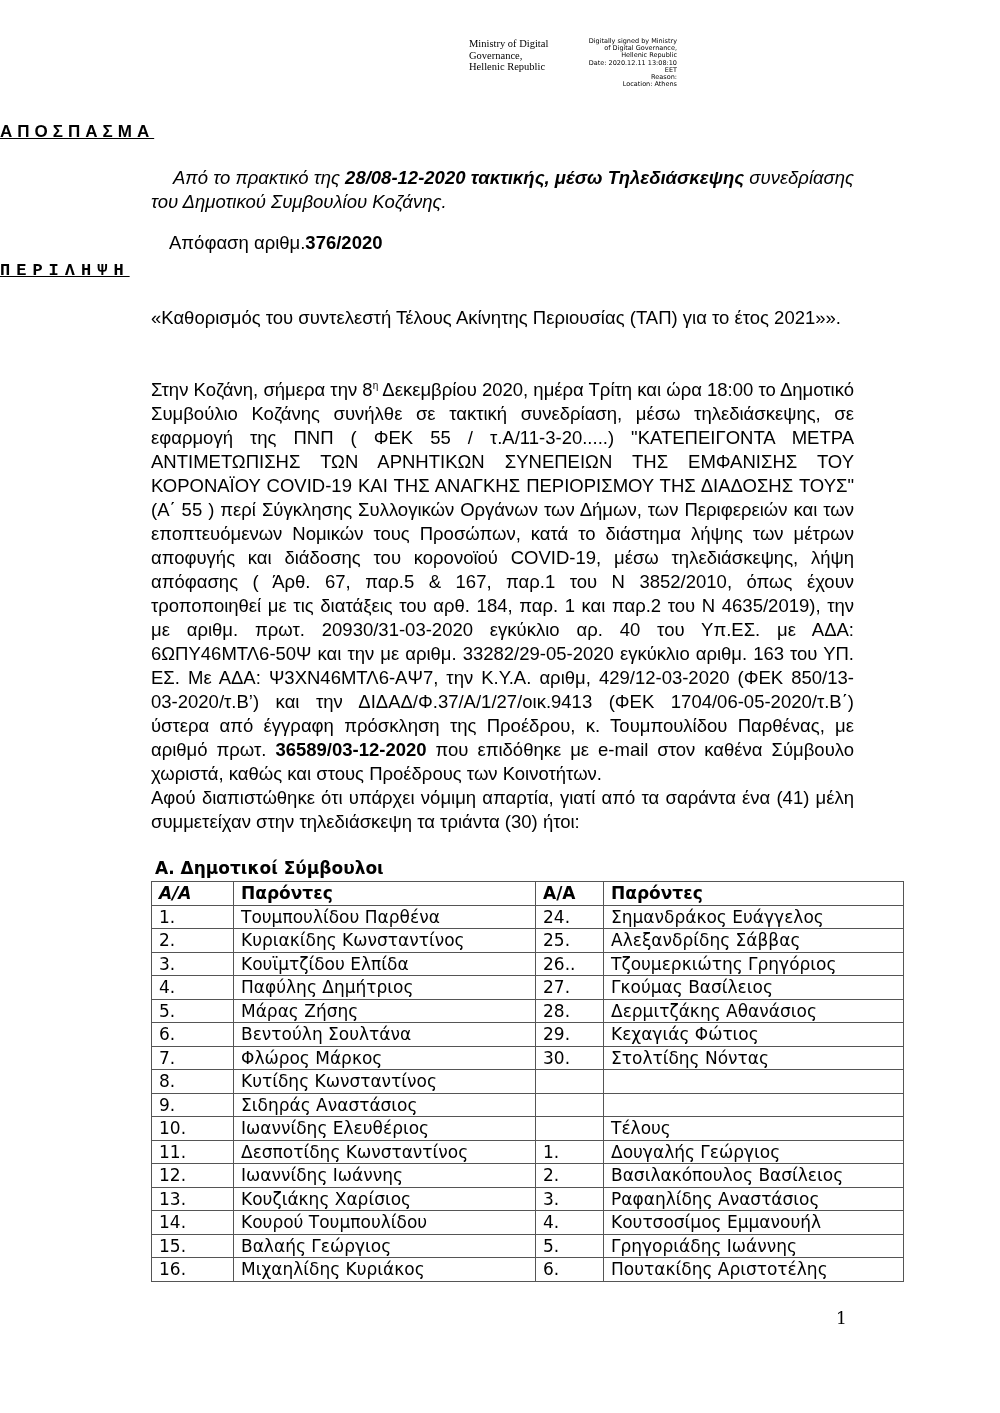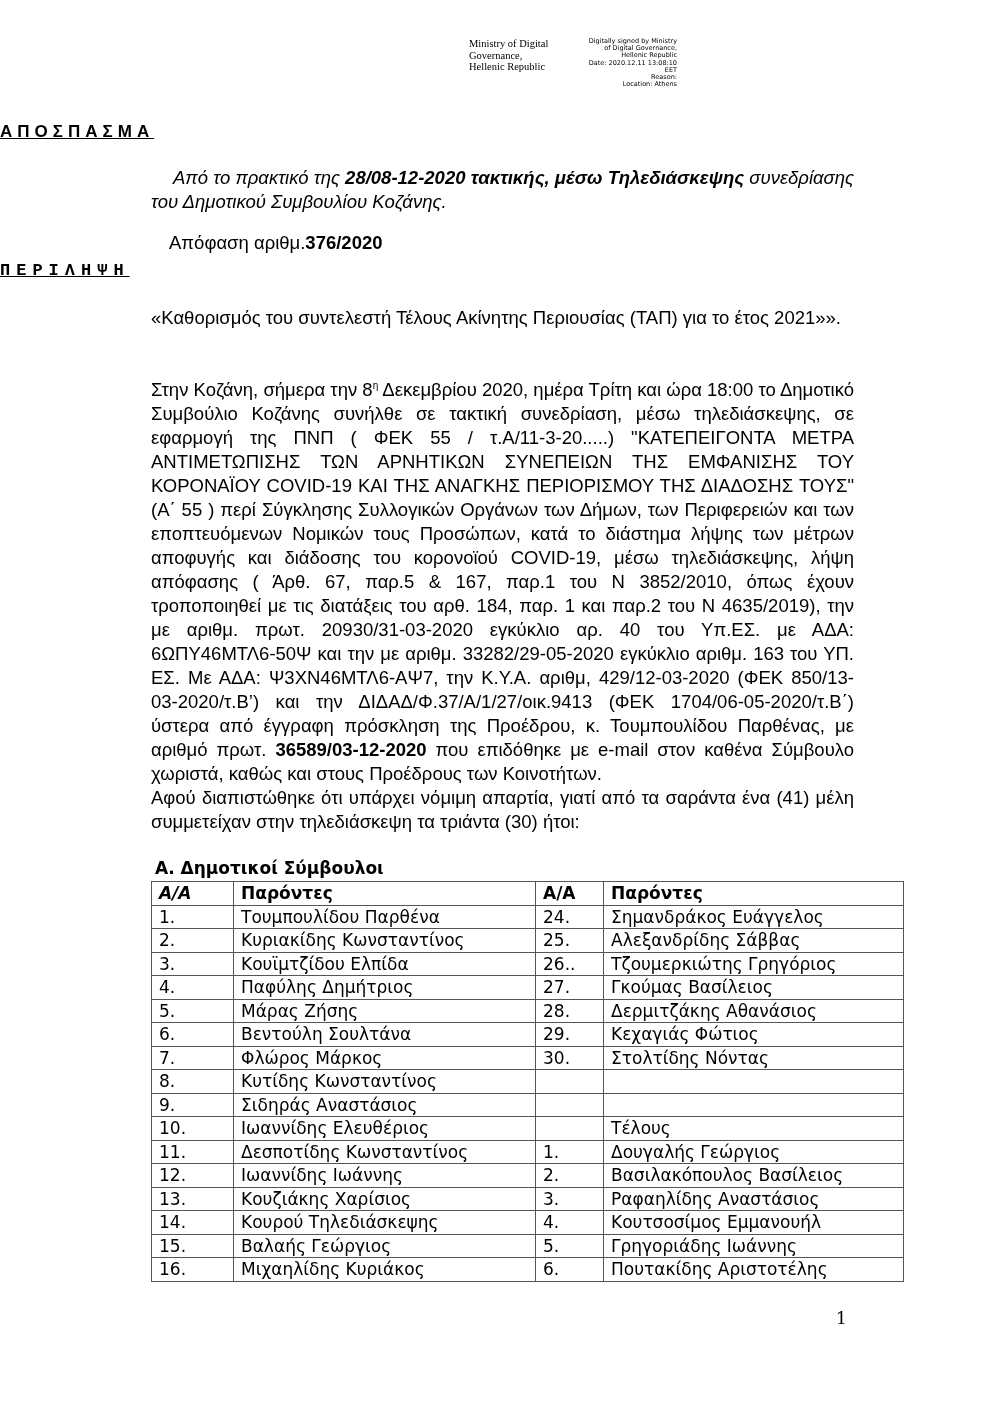--- a/index.html
+++ b/index.html
@@ -149,21 +149,21 @@
         <td class="c4">Βασιλακόπουλος Βασίλειος</td>
       </tr>
       <tr>
         <td class="c1">13.</td>
         <td class="c2">Κουζιάκης Χαρίσιος</td>
         <td class="c3">3.</td>
         <td class="c4">Ραφαηλίδης Αναστάσιος</td>
       </tr>
       <tr>
         <td class="c1">14.</td>
-        <td class="c2">Κουρού Τηλεδιάσκεψης</td>
+        <td class="c2">Κουρού Τουμπουλίδου</td>
         <td class="c3">4.</td>
         <td class="c4">Κουτσοσίμος Εμμανουήλ</td>
       </tr>
       <tr>
         <td class="c1">15.</td>
         <td class="c2">Βαλαής Γεώργιος</td>
         <td class="c3">5.</td>
         <td class="c4">Γρηγοριάδης Ιωάννης</td>
       </tr>
       <tr>

